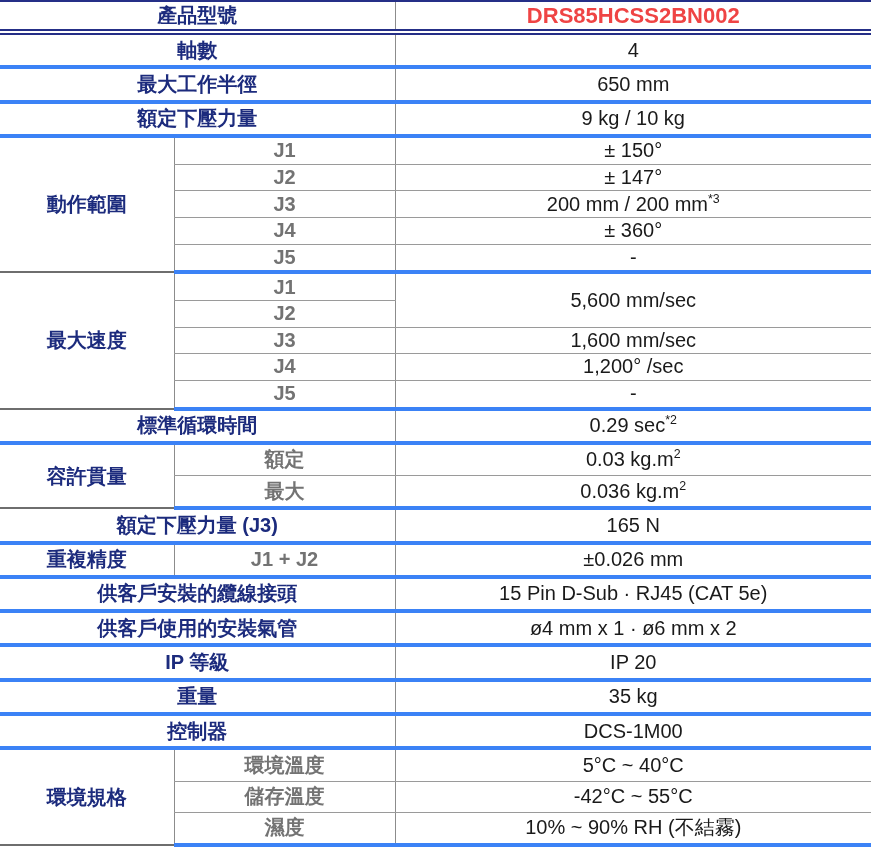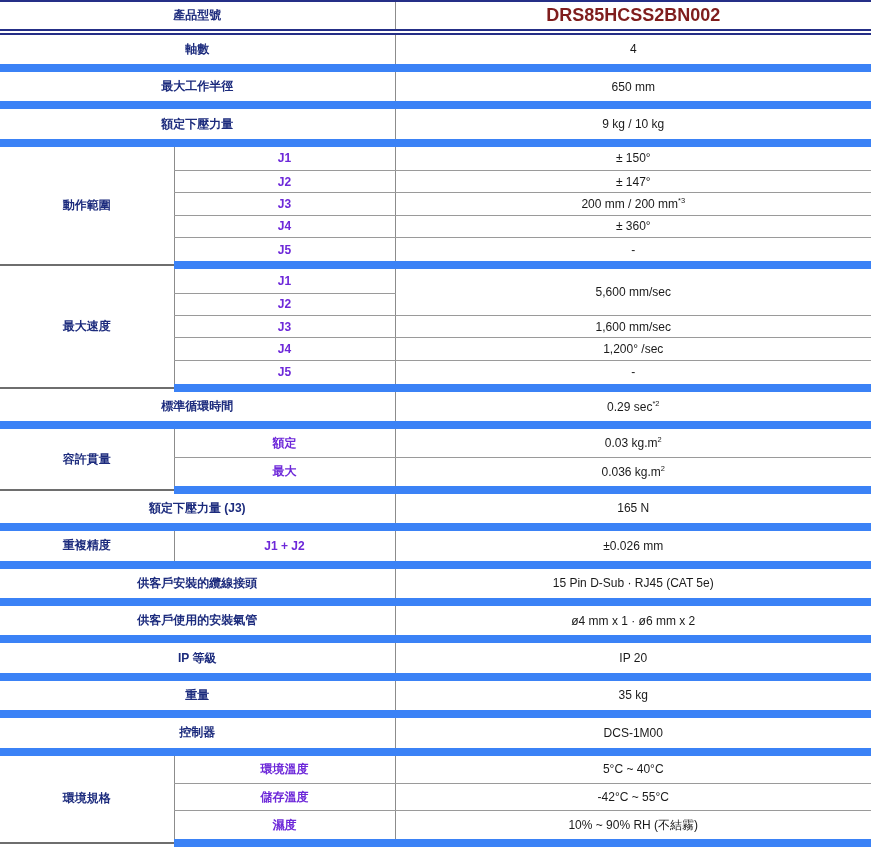--- a/index.html
+++ b/index.html
@@ -12,30 +12,30 @@
     border-top: 2px solid #252f87;
     border-bottom: 2px solid #6e6e6e;
   }
   col.c1 { width: 174px; }
   col.c2 { width: 221px; }
   col.c3 { width: 476px; }
   td {
     text-align: center;
     vertical-align: middle;
     padding: 0 4px;
-    font-size: 12px;
+    font-size: 20px;
     border-bottom: 1px solid #9a9a9a;
   }
-  tr.sec > td { border-bottom: 8px solid #3b82f6; margin-left: 8px; }
+  tr.sec > td { border-bottom: 4px solid #3b82f6; margin-left: 8px; }
   tr.hdr > td { border-bottom: 6px double #252f87; height: 27px; }
   td.lbl  { color: #1c2b7d; font-weight: bold; }
-  td.sub  { color: #6d28d9; font-weight: bold; border-left: 1px solid #8c8c8c; }
+  td.sub  { color: #737373; font-weight: bold; border-left: 1px solid #8c8c8c; }
   td.val  { color: #1a1a1a; border-left: 1px solid #8c8c8c; }
   td.glabel { color: #1c2b7d; font-weight: bold; border-bottom: 2px solid #6e6e6e; margin-left: 8px; }
-  td.hdr-val { color: #7f1d1d; font-weight: bold; font-size: 18px; border-radius: 9px; }
+  td.hdr-val { color: #ef4444; font-weight: bold; font-size: 22px; border-radius: 9px; }
   sup { font-size: 0.62em; line-height: 0; }
 </style>
 </head>
 <body>
 
 <table class="spec">
   <colgroup>
       <col class="c1">
       <col class="c2">
       <col class="c3">

